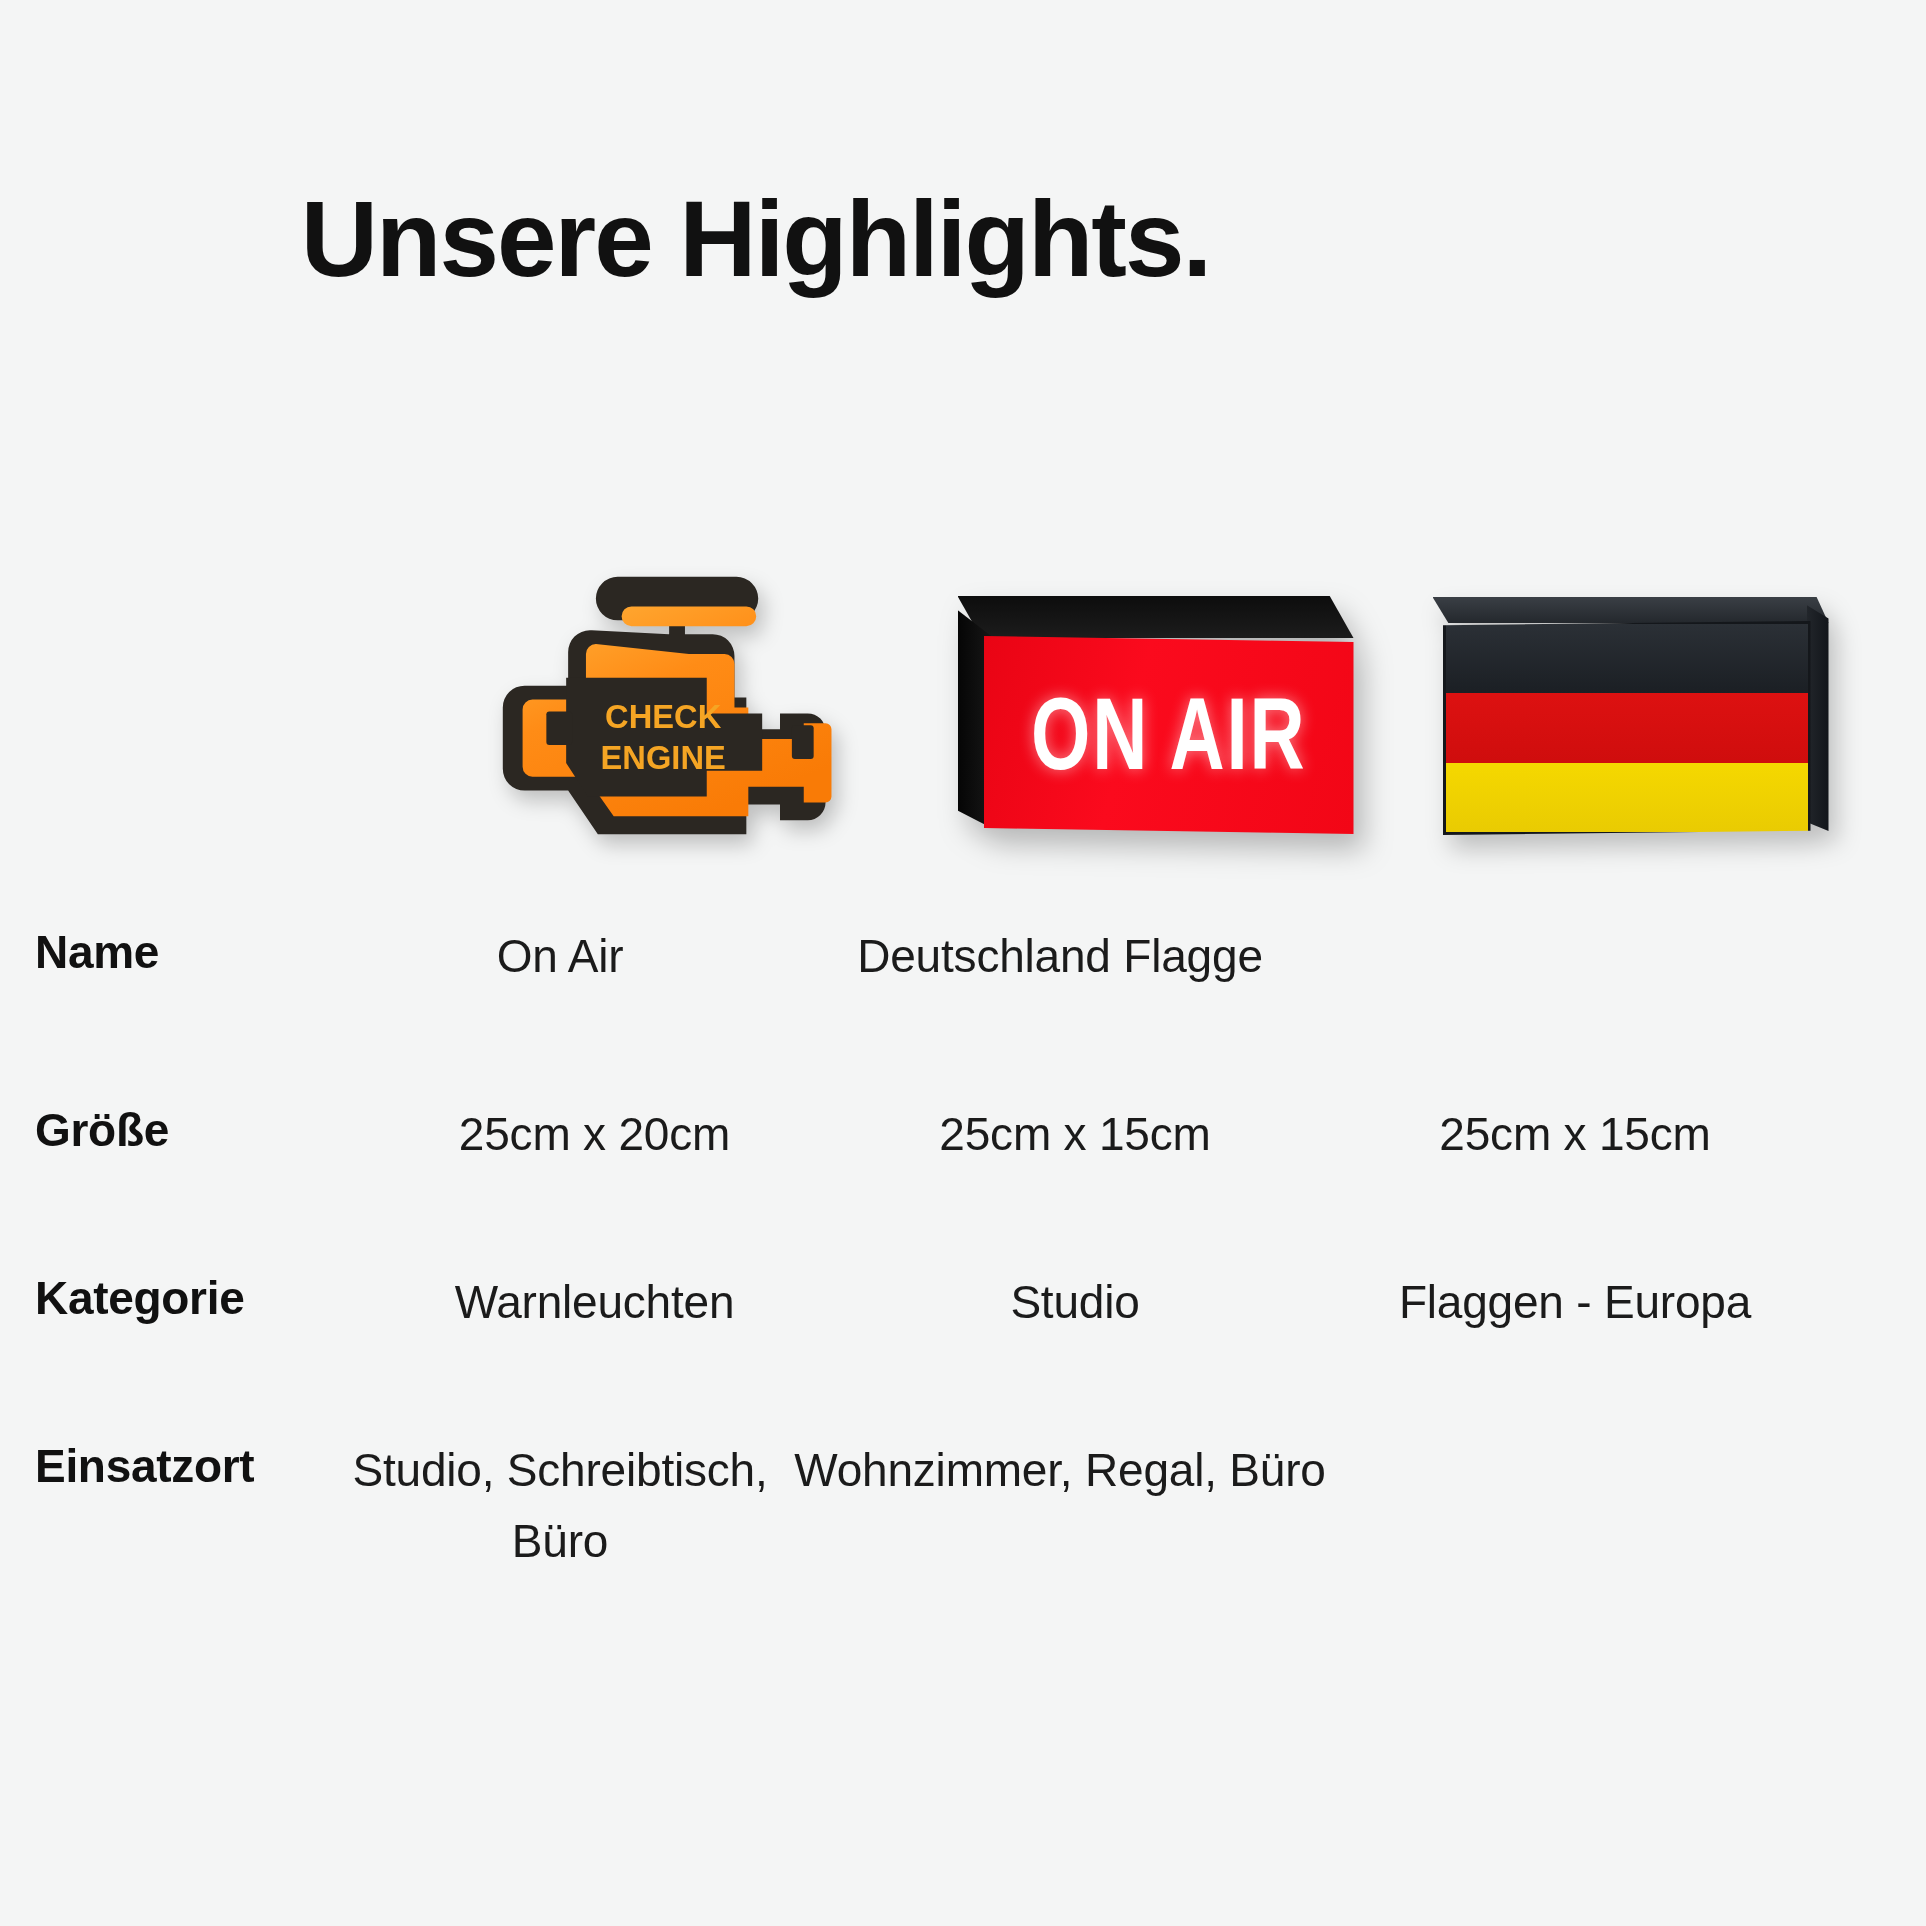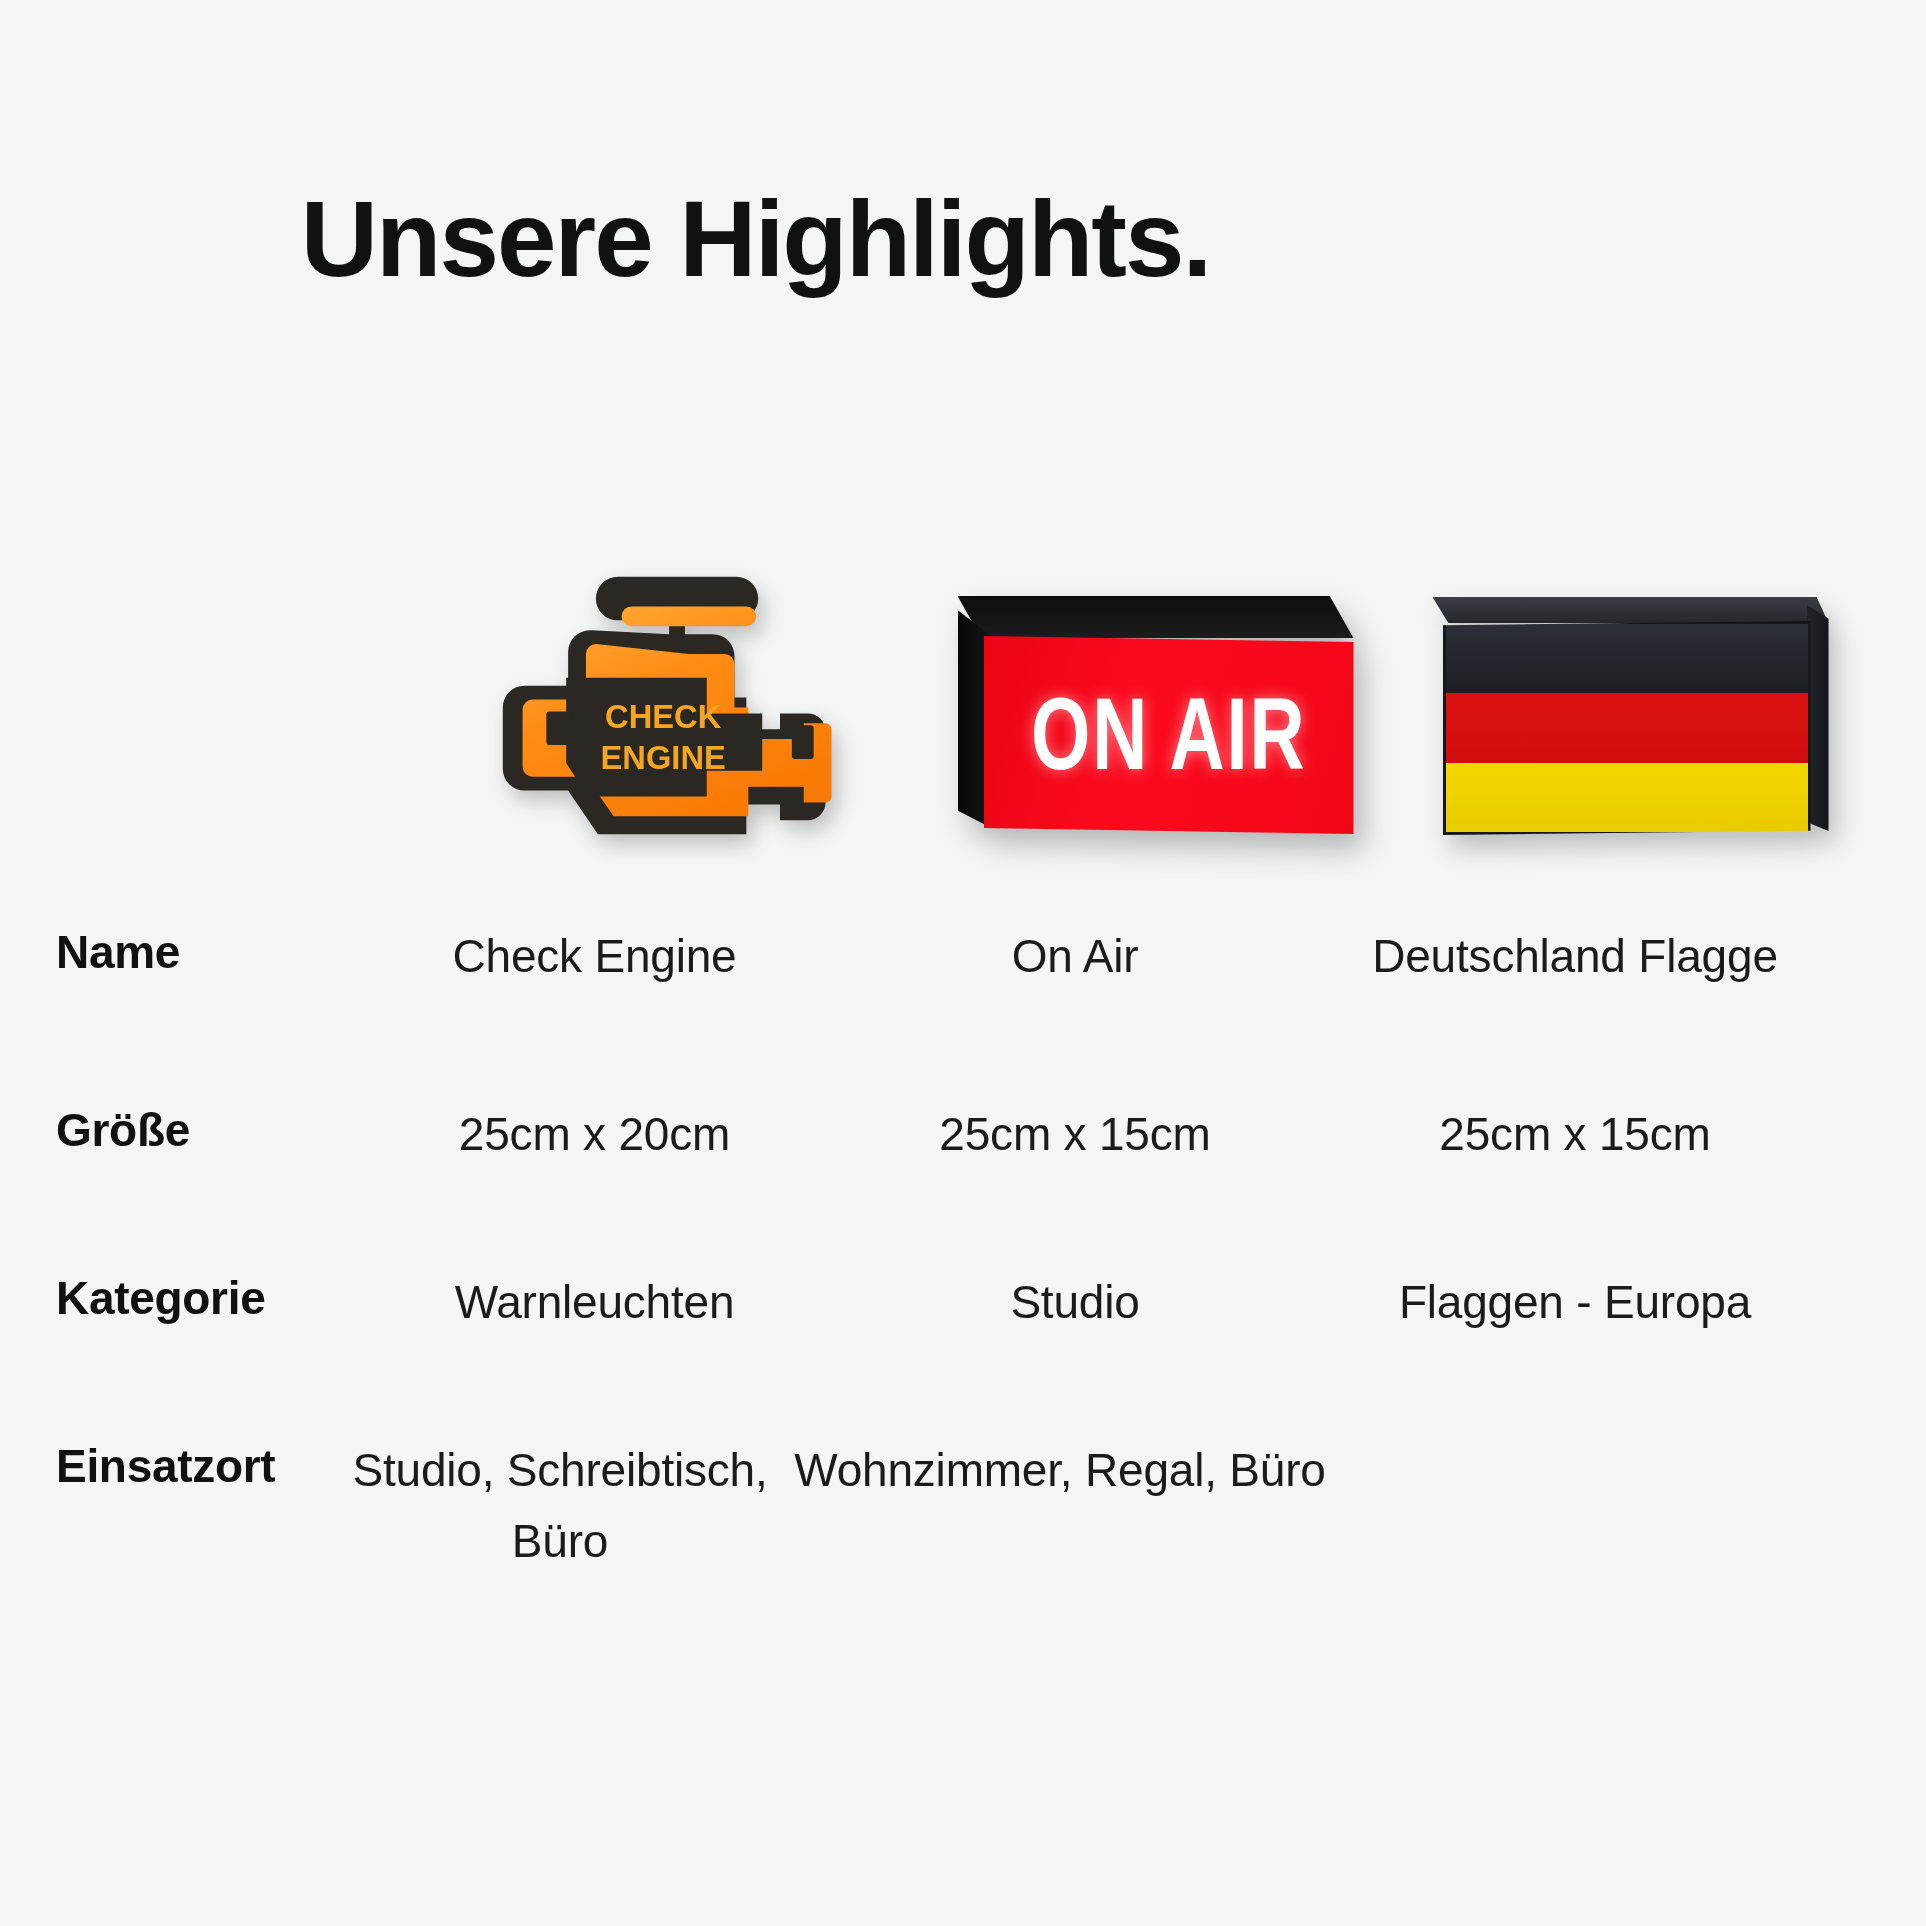--- a/index.html
+++ b/index.html
@@ -165,21 +165,21 @@
     align-items: flex-start;
     width: 1927px;
   }
   .row-name       { height: 178px; }
   .row-groesse    { height: 168px; }
   .row-kategorie  { height: 168px; }
   .row-einsatzort { height: 218px; }
 
   .cell-label {
     width: 337px;
-    padding-left: 56px;
+    padding-left: 35px;
     box-sizing: border-box;
     font-size: 46px;
     font-weight: 700;
     color: #111111;
     letter-spacing: -0.3px;
     line-height: 1.35;
   }
   .cell-value {
     font-size: 46px;
     font-weight: 400;
@@ -250,21 +250,20 @@
         <div class="flag-band band-gold"></div>
       </div>
     </div>
   </div>
 </div>
 
 <div class="spec-table">
 
   <div class="spec-row row-name">
     <div class="cell-label">Name</div>
-    <div class="cell-value col-1">Check Engine</div>
     <div class="cell-value col-2">On Air</div>
     <div class="cell-value col-3">Deutschland Flagge</div>
   </div>
 
   <div class="spec-row row-groesse">
     <div class="cell-label">Größe</div>
     <div class="cell-value col-1">25cm x 20cm</div>
     <div class="cell-value col-2">25cm x 15cm</div>
     <div class="cell-value col-3">25cm x 15cm</div>
   </div>

